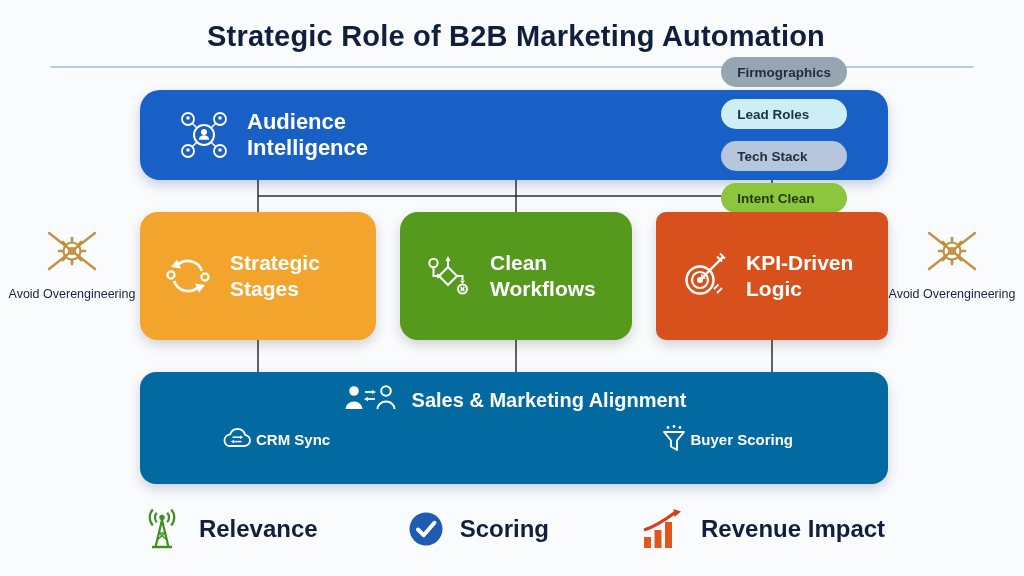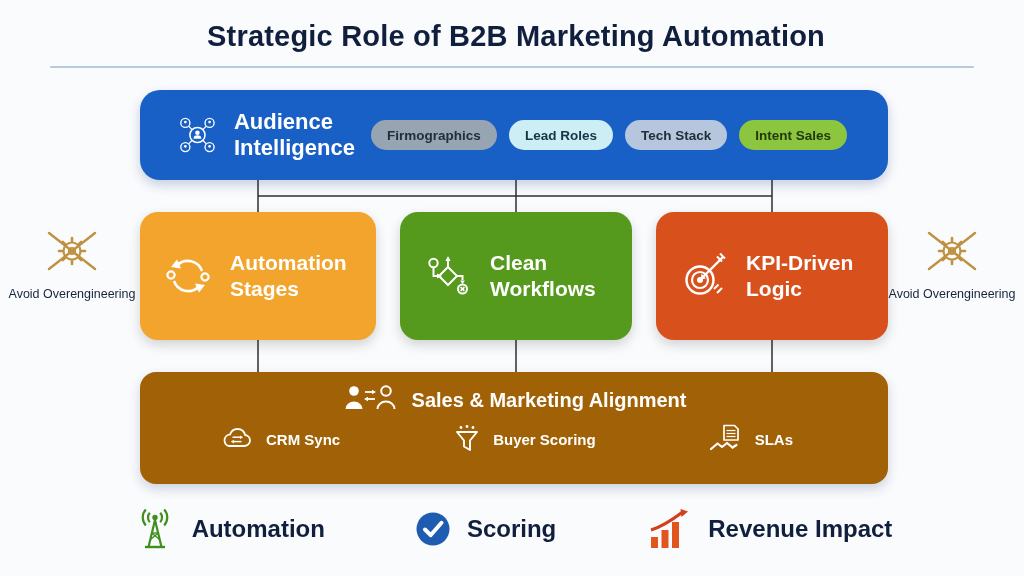--- a/index.html
+++ b/index.html
@@ -3,43 +3,43 @@
 <meta charset="utf-8">
 <style>
   html,body{margin:0;padding:0;background:#ffffff;}
   .canvas{position:relative;width:1024px;height:576px;background:#fafbfd;font-family:"Liberation Sans",sans-serif;overflow:hidden;}
   .title{position:absolute;top:16px;left:0;width:100%;text-align:center;margin:4px;font-size:29px;font-weight:800;color:#101f3d;letter-spacing:.2px;}
   .divider{position:absolute;top:66px;left:50px;width:924px;height:2px;background:#b5cbdf;border-radius:2px;}
   .connectors{position:absolute;top:0;left:0;pointer-events:none;}
 
   .audience-box{position:absolute;left:140px;top:90px;width:748px;height:90px;background:#185fc6;border-radius:20px;display:flex;align-items:center;padding:0 37px;box-sizing:border-box;gap:16px;box-shadow:0 5px 12px rgba(15,50,110,.22);z-index:2;}
   .audience-title{color:#fff;font-size:22px;font-weight:700;line-height:1.18;width:160px;}
-  .pills{display:flex;gap:12px;margin-left:auto;margin-right:4px;}
+  .pills{display:flex;gap:12px;margin-left:auto;margin-right:4px;flex-direction:column;}
   .pill{height:30px;display:flex;align-items:center;padding:0 16px;border-radius:16px;font-size:13.5px;font-weight:700;white-space:nowrap;}
   .pill-0{background:#97a5b2;color:#222e3a;}
   .pill-1{background:#cdeef4;color:#143544;}
   .pill-2{background:#b6c6dc;color:#222e3a;}
   .pill-3{background:#8cc63e;color:#22380d;}
 
   .pillar{position:absolute;top:212px;height:128px;border-radius:18px;display:flex;align-items:center;gap:18px;padding-left:24px;box-sizing:border-box;box-shadow:0 5px 12px rgba(30,30,30,.18);z-index:2;}
   .pillar-title{color:#fff;font-size:21px;font-weight:700;line-height:1.22;width:118px;}
   .pillar-orange{left:140px;width:236px;background:#f2a42c;}
   .pillar-green{left:400px;width:232px;background:#55991d;}
-  .pillar-red{left:656px;width:232px;background:#d8511d;}
+  .pillar-red{left:656px;width:232px;background:#d8511d;border-radius:10px;}
 
   .warning{position:absolute;top:224px;width:128px;text-align:center;}
   .warning-left{left:8px;}
   .warning-right{left:888px;}
   .warning-label{margin-top:2px;font-size:12.5px;font-weight:400;color:#16243c;line-height:1.3;}
 
-  .alignment-box{position:absolute;left:140px;top:372px;width:748px;height:112px;background:#a16207;border-radius:16px;box-sizing:border-box;box-shadow:0 5px 12px rgba(30,50,100,.2);z-index:2;}
+  .alignment-box{position:absolute;left:140px;top:372px;width:748px;height:112px;background:#0369a1;border-radius:16px;box-sizing:border-box;box-shadow:0 5px 12px rgba(30,50,100,.2);z-index:2;}
   .alignment-header{display:flex;align-items:center;justify-content:center;gap:14px;margin-top:11px;}
   .alignment-title{color:#fff;font-size:20px;font-weight:700;}
   .alignment-items{display:flex;justify-content:space-between;align-items:center;padding:0 95px 0 78px;margin-top:7px;}
-  .align-item{display:flex;align-items:center;gap:10px;color:#fff;font-size:15px;font-weight:700;}
+  .align-item{display:flex;align-items:center;gap:0;color:#fff;font-size:15px;font-weight:700;}
 
   .legend{position:absolute;top:506px;left:0;width:100%;display:flex;justify-content:center;gap:88px;align-items:center;}
   .legend-item{display:flex;align-items:center;gap:14px;}
   .legend-label{font-size:24px;font-weight:800;color:#101f3d;}
 </style>
 </head>
 <body>
 
 <div class="canvas">
 
@@ -80,36 +80,36 @@
           <circle cx="43" cy="10" r="1.8"></circle>
         <circle cx="11" cy="42" r="1.8"></circle>
           <circle cx="43" cy="42" r="1.8"></circle>
       </g>
     </svg>
     <div class="audience-title">Audience Intelligence</div>
     <div class="pills">
       <span class="pill pill-0">Firmographics</span>
       <span class="pill pill-1">Lead Roles</span>
       <span class="pill pill-2">Tech Stack</span>
-      <span class="pill pill-3">Intent Sales</span>
+      <span class="pill pill-3">Intent Clean</span>
     </div>
   </div>
 
   <div class="pillar pillar-orange">
     <svg width="48" height="48" viewBox="0 0 48 48">
       <g stroke="#fff" stroke-width="2.6" fill="none">
         <path d="M38 19 A15 15 0 0 0 13 13.5"></path>
         <path d="M10 29 A15 15 0 0 0 35 34.5"></path>
       </g>
       <polygon points="13 7.5 7 15 17 16.5" fill="#fff"></polygon>
       <polygon points="35 40.5 41 33 31 31.5" fill="#fff"></polygon>
       <circle cx="41" cy="25" r="3.6" stroke="#fff" stroke-width="2.2" fill="none"></circle>
       <circle cx="7" cy="23" r="3.6" stroke="#fff" stroke-width="2.2" fill="none"></circle>
     </svg>
-    <div class="pillar-title">Automation Stages</div>
+    <div class="pillar-title">Strategic Stages</div>
   </div>
 
   <div class="pillar pillar-green">
     <svg width="48" height="48" viewBox="0 0 48 48">
       <g stroke="#fff" stroke-width="2" fill="none">
         <circle cx="9.5" cy="11" r="4.2"></circle>
         <polyline points="9.5 15.2 9.5 24 13 24"></polyline>
         <path d="M24 15 L33 24 L24 33 L15 24 Z"></path>
         <line x1="24" y1="15" x2="24" y2="8"></line>
         <polyline points="33 24 38.5 24 38.5 28"></polyline>
@@ -214,33 +214,20 @@
       </div>
       <div class="align-item">
         <svg width="32" height="30" viewBox="0 0 32 30">
           <circle cx="10" cy="3.5" r="1.4" fill="#fff"></circle>
           <circle cx="16" cy="2.5" r="1.4" fill="#fff"></circle>
           <circle cx="22" cy="3.5" r="1.4" fill="#fff"></circle>
           <path d="M6 8 H26 L19 16.5 V26 L13 22.5 V16.5 Z" stroke="#fff" stroke-width="1.9" fill="none" stroke-linejoin="round"></path>
         </svg>
         <span>Buyer Scoring</span>
       </div>
-      <div class="align-item">
-        <svg width="38" height="30" viewBox="0 0 38 30">
-          <path d="M17 1.5 H27.5 L31 5 V16 H17 Z" stroke="#fff" stroke-width="1.7" fill="none" stroke-linejoin="round"></path>
-          <g stroke="#fff" stroke-width="1.2">
-            <line x1="19.5" y1="6.5" x2="28.5" y2="6.5"></line>
-            <line x1="19.5" y1="9.5" x2="28.5" y2="9.5"></line>
-            <line x1="19.5" y1="12.5" x2="28.5" y2="12.5"></line>
-          </g>
-          <path d="M4 25 L10.5 19.5 L15 23 L20 19 L25.5 23.5" stroke="#fff" stroke-width="2.2" fill="none" stroke-linecap="round" stroke-linejoin="round"></path>
-          <line x1="25.5" y1="23.5" x2="29.5" y2="21" stroke="#fff" stroke-width="2.2" stroke-linecap="round"></line>
-        </svg>
-        <span>SLAs</span>
-      </div>
     </div>
   </div>
 
   <div class="legend">
     <div class="legend-item">
       <svg width="46" height="46" viewBox="0 0 46 46">
         <circle cx="23" cy="11.5" r="2.7" fill="#3f8f1c"></circle>
         <g stroke="#3f8f1c" stroke-width="2.2" fill="none">
           <path d="M17.8 6.8 A7 7 0 0 0 17.8 16.2"></path>
           <path d="M13.8 3.6 A11.8 11.8 0 0 0 13.8 19.4"></path>
@@ -249,21 +236,21 @@
           <line x1="23" y1="14" x2="16.5" y2="41"></line>
           <line x1="23" y1="14" x2="29.5" y2="41"></line>
         </g>
         <g stroke="#3f8f1c" stroke-width="1.4" fill="none">
           <line x1="19.8" y1="27" x2="26.2" y2="27"></line>
           <line x1="19.8" y1="27" x2="27.5" y2="33.5"></line>
           <line x1="26.2" y1="27" x2="18.5" y2="33.5"></line>
         </g>
         <line x1="13" y1="41" x2="33" y2="41" stroke="#3f8f1c" stroke-width="2.4"></line>
       </svg>
-      <span class="legend-label">Automation</span>
+      <span class="legend-label">Relevance</span>
     </div>
     <div class="legend-item">
       <svg width="40" height="40" viewBox="0 0 40 40">
         <circle cx="20" cy="20" r="16.5" fill="#1d5cb0"></circle>
         <path d="M12 20.5 L17.6 26.2 L28.5 13.8" stroke="#fff" stroke-width="4" fill="none" stroke-linecap="round" stroke-linejoin="round"></path>
       </svg>
       <span class="legend-label">Scoring</span>
     </div>
     <div class="legend-item">
       <svg width="50" height="42" viewBox="0 0 50 42">

